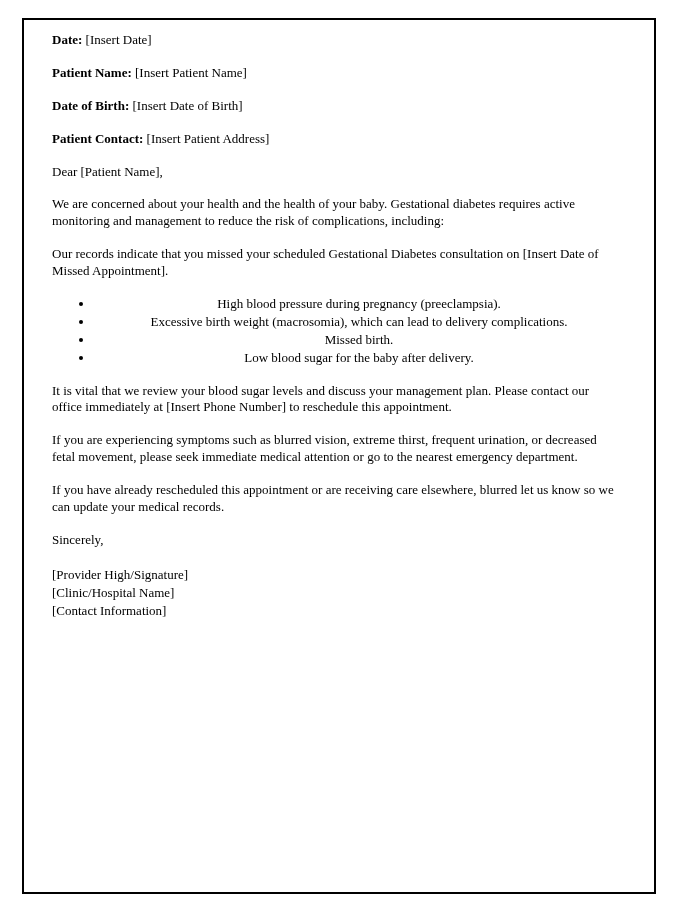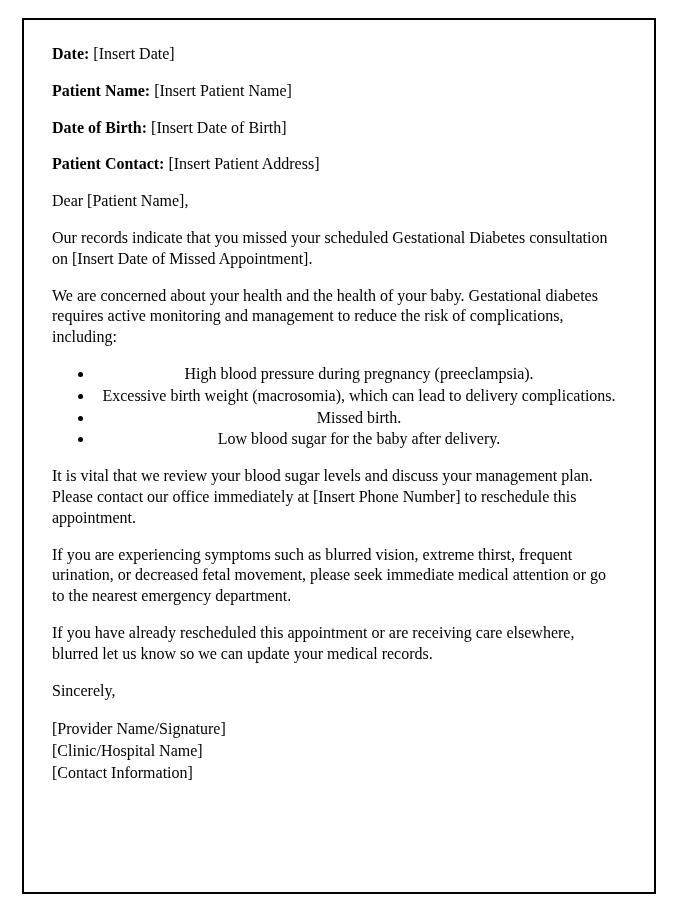--- a/index.html
+++ b/index.html
@@ -16,22 +16,22 @@
     left: 22px;
     top: 18px;
     width: 634px;
     height: 876px;
     border: 2px solid #000000;
     box-sizing: border-box;
     background: #ffffff;
     overflow: hidden;
   }
   .content {
-    padding: 24px 32px 20px 28px;
-    font-size: 16px;
+    padding: 12px 32px 20px 28px;
+    font-size: 13px;
     line-height: 1.3;
   }
   p {
     margin: 0 0 16px 0;
   }
   .field-label {
     font-weight: bold;
   }
   ul.bullets {
     margin: 0 0 16px 0;
@@ -59,39 +59,39 @@
     <p><span class="field-label">Date:</span> <span>[Insert Date]</span></p>
 
     <p><span class="field-label">Patient Name:</span> <span>[Insert Patient Name]</span></p>
 
     <p><span class="field-label">Date of Birth:</span> <span>[Insert Date of Birth]</span></p>
 
     <p><span class="field-label">Patient Contact:</span> <span>[Insert Patient Address]</span></p>
 
     <p>Dear [Patient Name],</p>
 
+    <p>We are concerned about your health and the health of your baby. Gestational diabetes requires active monitoring and management to reduce the risk of complications, including:</p>
+
     <p>Our records indicate that you missed your scheduled Gestational Diabetes consultation on [Insert Date of Missed Appointment].</p>
-
-    <p>We are concerned about your health and the health of your baby. Gestational diabetes requires active monitoring and management to reduce the risk of complications, including:</p>
 
     <ul class="bullets">
       <li>High blood pressure during pregnancy (preeclampsia).</li>
       <li>Excessive birth weight (macrosomia), which can lead to delivery complications.</li>
       <li>Missed birth.</li>
       <li>Low blood sugar for the baby after delivery.</li>
     </ul>
 
     <p>It is vital that we review your blood sugar levels and discuss your management plan. Please contact our office immediately at [Insert Phone Number] to reschedule this appointment.</p>
 
     <p>If you are experiencing symptoms such as blurred vision, extreme thirst, frequent urination, or decreased fetal movement, please seek immediate medical attention or go to the nearest emergency department.</p>
 
     <p>If you have already rescheduled this appointment or are receiving care elsewhere, blurred let us know so we can update your medical records.</p>
 
     <p class="closing">Sincerely,</p>
 
     <div class="signature-block">
-      <p>[Provider Name/Signature]</p>
+      <p>[Provider High/Signature]</p>
       <p>[Clinic/Hospital Name]</p>
       <p>[Contact Information]</p>
     </div>
 
   </div>
 </div>
 
 </body></html>

